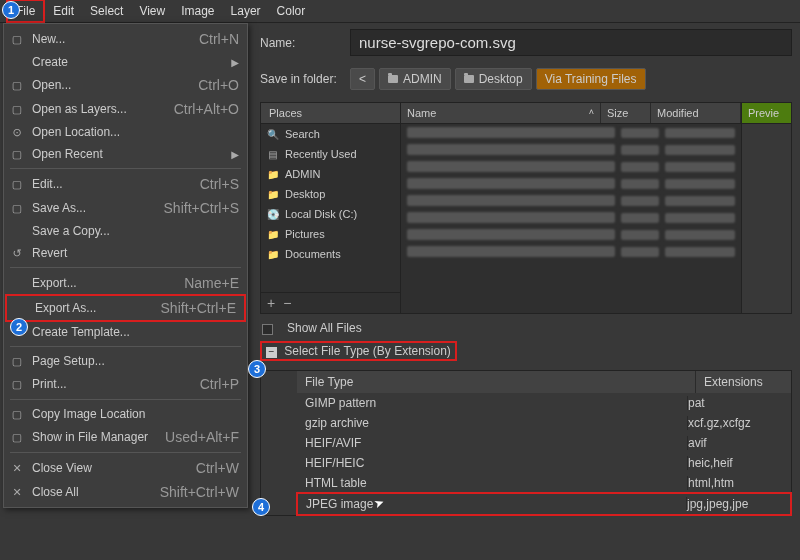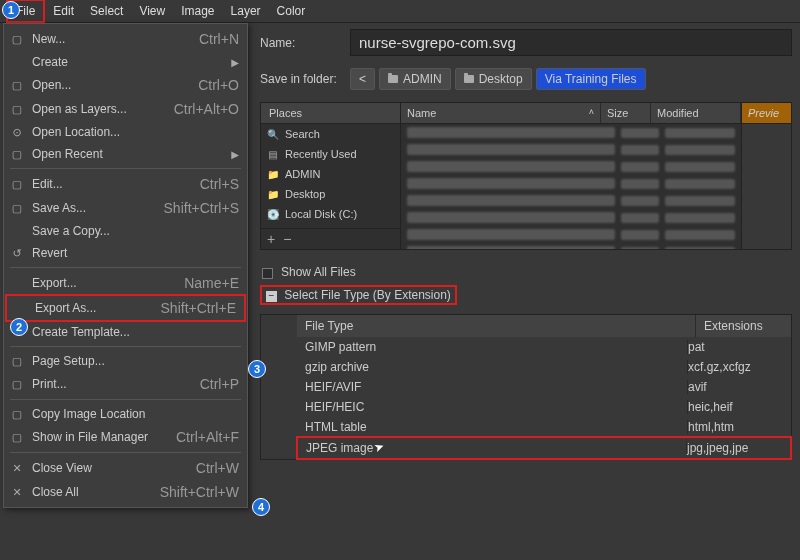--- a/index.html
+++ b/index.html
@@ -21,50 +21,50 @@
 .hl-red { border: 2px solid #d81e1e; margin: -1px 1px; }
 
 
 .dialog { position: absolute; top: 23px; left: 252px; right: 0; bottom: 0; background: #383838; color: #ccc; font-size: 12px; }
 .row { display: flex; align-items: center; padding: 6px 8px; gap: 0; }
 .row label { width: 90px; color: #ccc; }
 .name-input { flex: 1; background: #2b2b2b; border: 1px solid #1f1f1f; color: #ddd; padding: 4px 8px; font-size: 15px; }
 .crumbs { display: flex; gap: 4px; }
 .crumb { background: #4a4a4a; border: 1px solid #555; padding: 3px 8px; border-radius: 2px; display: inline-flex; align-items: center; gap: 5px; }
 .crumb.back { padding: 3px 8px; }
-.crumb.active { background: #1d4ed8; }
+.crumb.active { background: #a16207; }
 .folder-mini { width:10px;height:8px;background:#aaa;display:inline-block;border-radius:1px;position:relative; }
 .folder-mini:before{content:"";position:absolute;top:-2px;left:0;width:4px;height:2px;background:#aaa;border-radius:1px 1px 0 0;}
 
 
-.browser { display: flex; margin: 6px 8px 8px 8px; border: 1px solid #222; background: #2f2f2f; height: 148px; }
+.browser { display: flex; margin: 6px 8px 0 8px; border: 1px solid #222; background: #2f2f2f; height: 212px; }
 .places { width: 140px; border-right: 1px solid #222; display: flex; flex-direction: column; }
 .places .hdr { background: #424242; padding: 4px 8px; font-size: 11px; border-bottom: 1px solid #222; }
 .places .list { flex: 1; overflow: hidden; }
 .place-item { padding: 4px 6px; display: flex; align-items: center; gap: 6px; font-size: 11px; color: #ccc; }
 .place-item .pi { width: 12px; text-align:center; color:#aaa; font-size:10px; }
 .places .tools { border-top: 1px solid #222; padding: 2px 6px; font-size: 14px; color: #aaa; display:flex; gap:8px;}
 .filelist { flex: 1; display: flex; flex-direction: column; }
 .fl-hdr { background: #424242; display: flex; font-size: 11px; border-bottom: 1px solid #222; }
 .fl-hdr div { padding: 4px 6px; border-right: 1px solid #2a2a2a; }
 .col-name { flex: 1; position: relative; }
 .col-size { width: 50px; }
 .col-mod { width: 90px; }
 .sort-caret { position:absolute; right:6px; top:4px; font-size:9px; color:#ccc;}
 .fl-body { flex:1; overflow:hidden; }
 .fl-row { display:flex; padding:3px 6px; gap:6px; font-size:11px; align-items:center; }
 .fl-row .rn { flex:1; height:11px; background:#555; border-radius:2px; filter: blur(1px); }
 .fl-row .rs { width:38px; height:10px; background:#555; border-radius:2px; filter: blur(1px); }
 .fl-row .rm { width:70px; height:10px; background:#555; border-radius:2px; filter: blur(1px); }
 .preview { width: 50px; border-left: 1px solid #222; background: #383838; }
-.preview .hdr { background: #a16207; padding: 4px 6px; font-size: 11px; border-bottom: 1px solid #222; font-style: italic; }
+.preview .hdr { background: #4d7c0f; padding: 4px 6px; font-size: 11px; border-bottom: 1px solid #222; }
 
 
 .opts { padding: 4px 10px; font-size: 12px; }
-.checkline { display: flex; align-items: flex-end; gap: 8px; padding: 3px 0; }
+.checkline { display: flex; align-items: flex-end; gap: 14px; padding: 3px 0; }
 .checkbox { width:11px; height:11px; border:1px solid #777; background:#2b2b2b; display:inline-block; }
 .minus-box { width:11px; height:11px; background:#ccc; color:#222; font-size:10px; line-height:10px; text-align:center; display:inline-block; }
 .hl-red2 { border: 2px solid #d81e1e; display:inline-block; padding:1px 4px 1px 4px; margin-left:-2px;}
 
 
 .ft-table { margin: 2px 8px 0 8px; border: 1px solid #222; font-size: 12px; padding-left: 36px; }
 .ft-hdr { background: #424242; display: flex; }
 .ft-hdr div { padding: 4px 8px; }
 .ft-col1 { flex: 1; border-right: 1px solid #2a2a2a;}
 .ft-col2 { width: 95px; }
@@ -174,21 +174,21 @@
     </div>
     <div class="menu-sep"></div>
     <div class="menu-item">
       <span class="ico">▢</span>
       <span class="label">Copy Image Location</span>
       <span class="shortcut"></span>
     </div>
     <div class="menu-item">
       <span class="ico">▢</span>
       <span class="label">Show in File Manager</span>
-      <span class="shortcut">Ctrl+Alt+F</span>
+      <span class="shortcut">Used+Alt+F</span>
     </div>
     <div class="menu-sep"></div>
     <div class="menu-item">
       <span class="ico">✕</span>
       <span class="label">Close View</span>
       <span class="shortcut">Ctrl+W</span>
     </div>
     <div class="menu-item">
       <span class="ico">✕</span>
       <span class="label">Close All</span>

